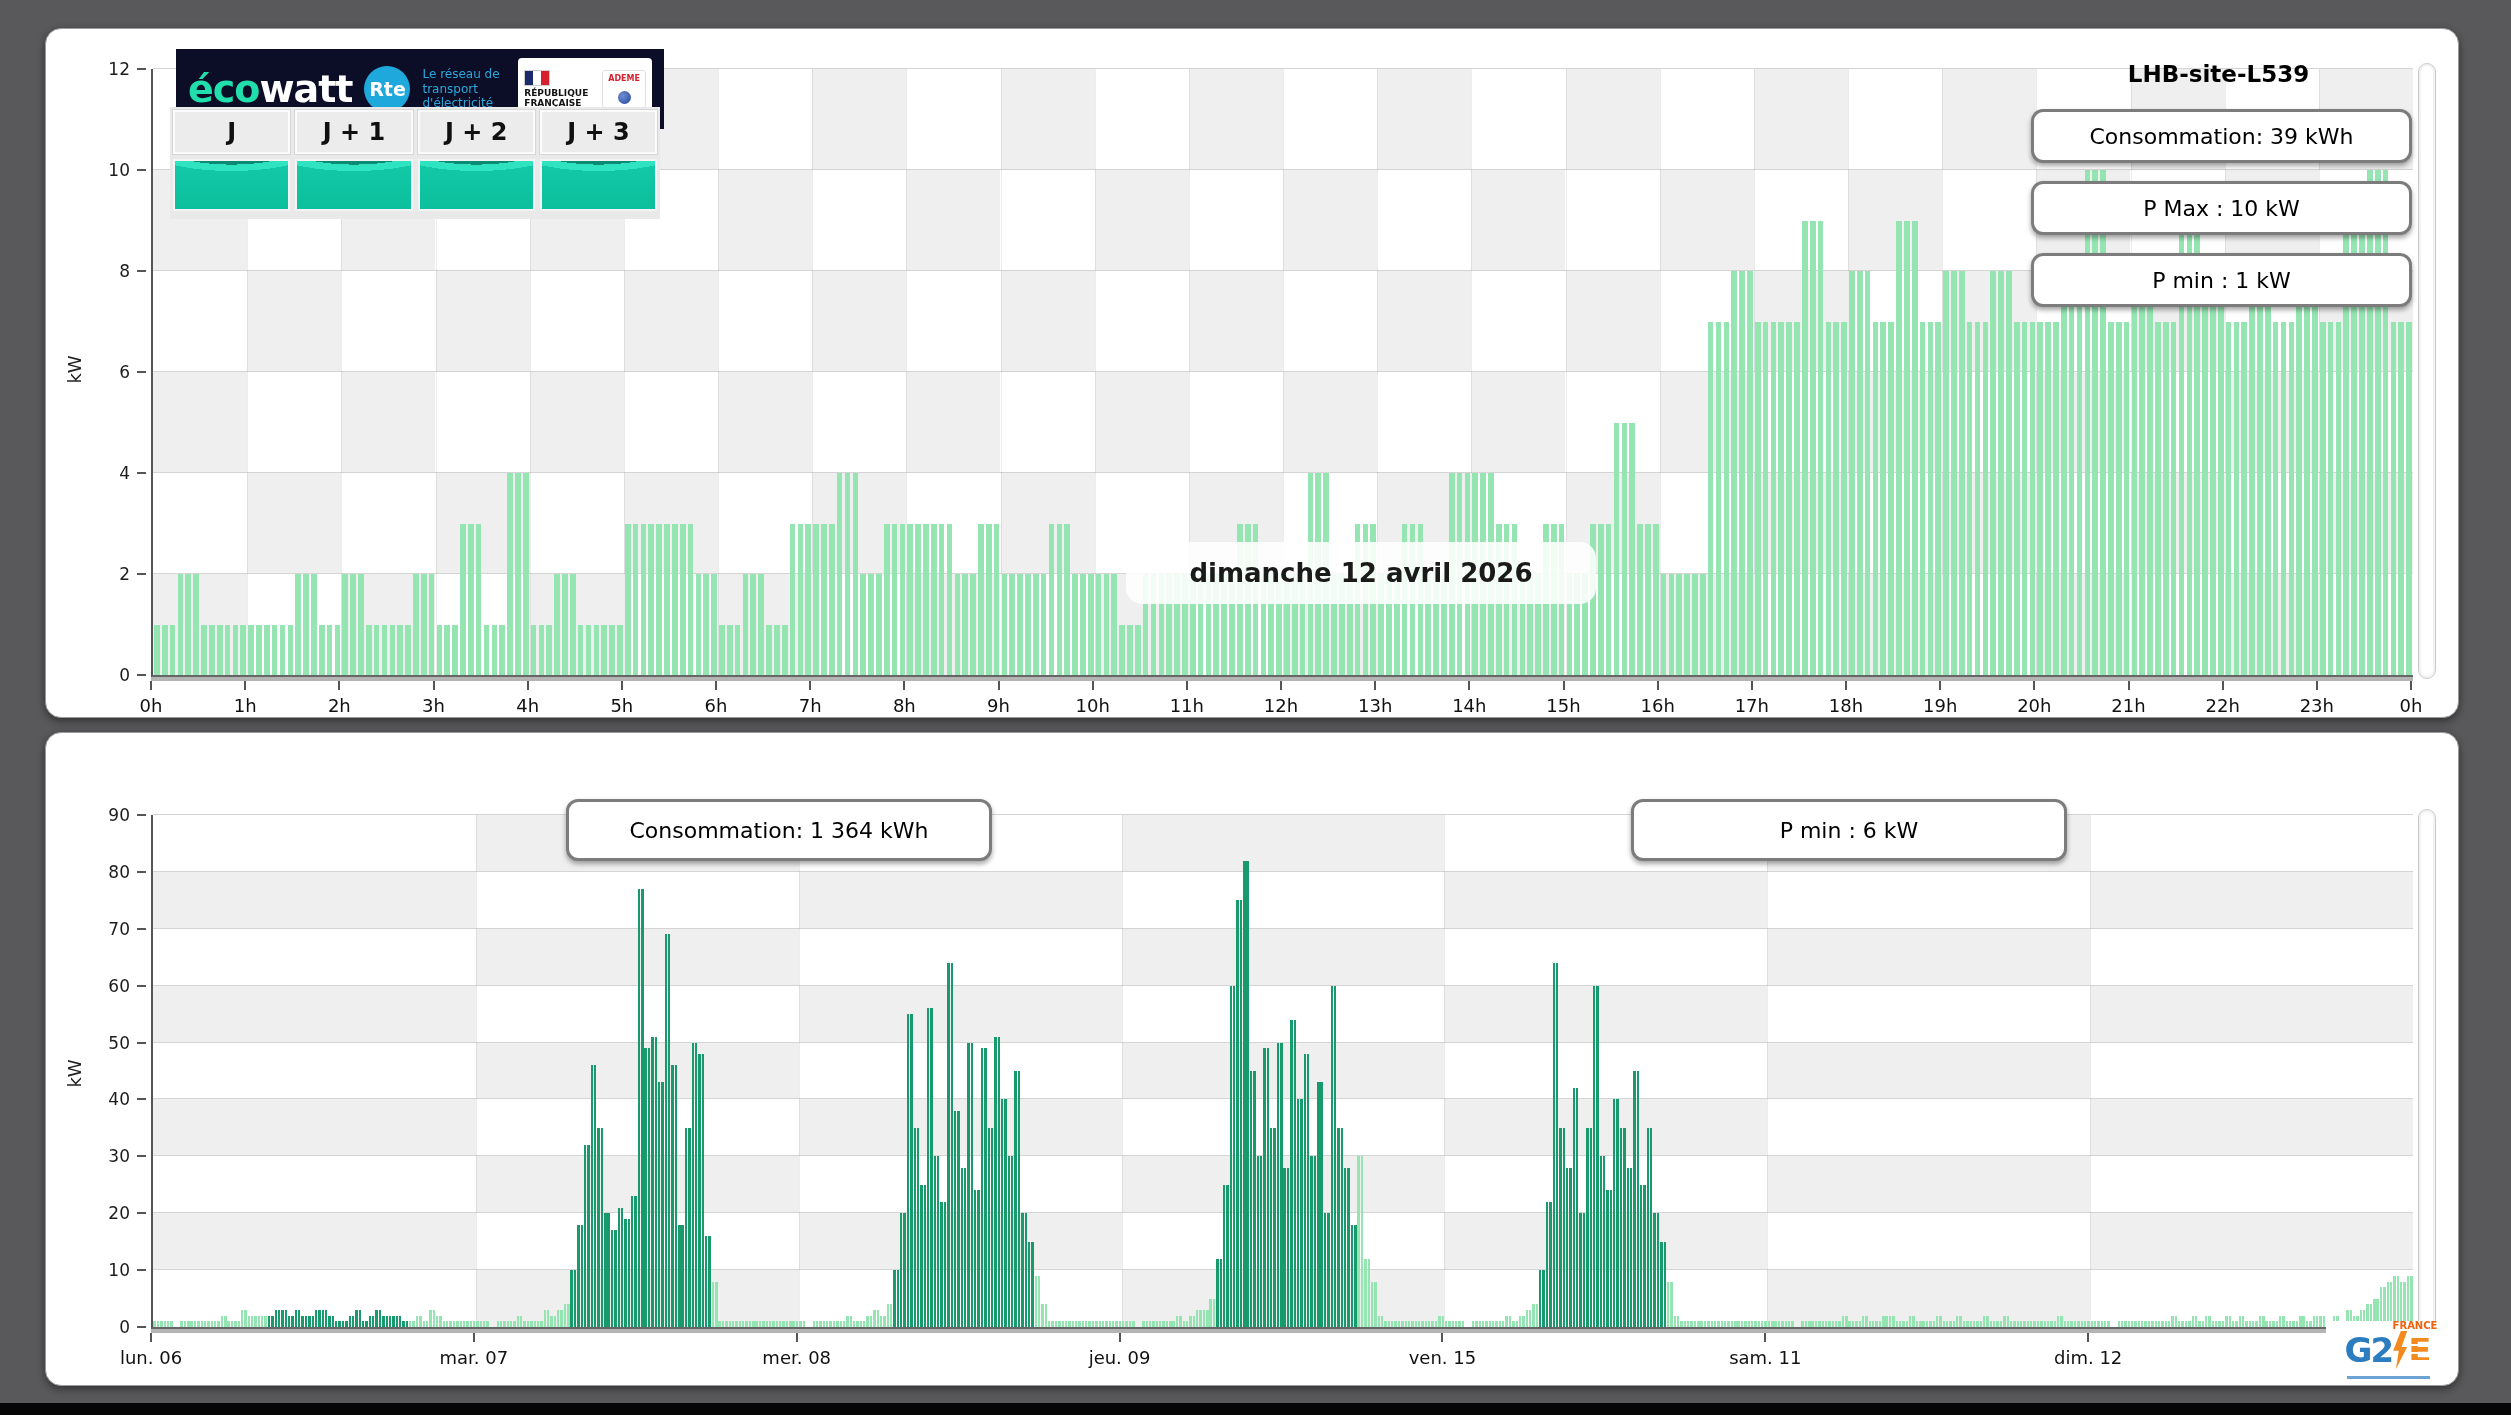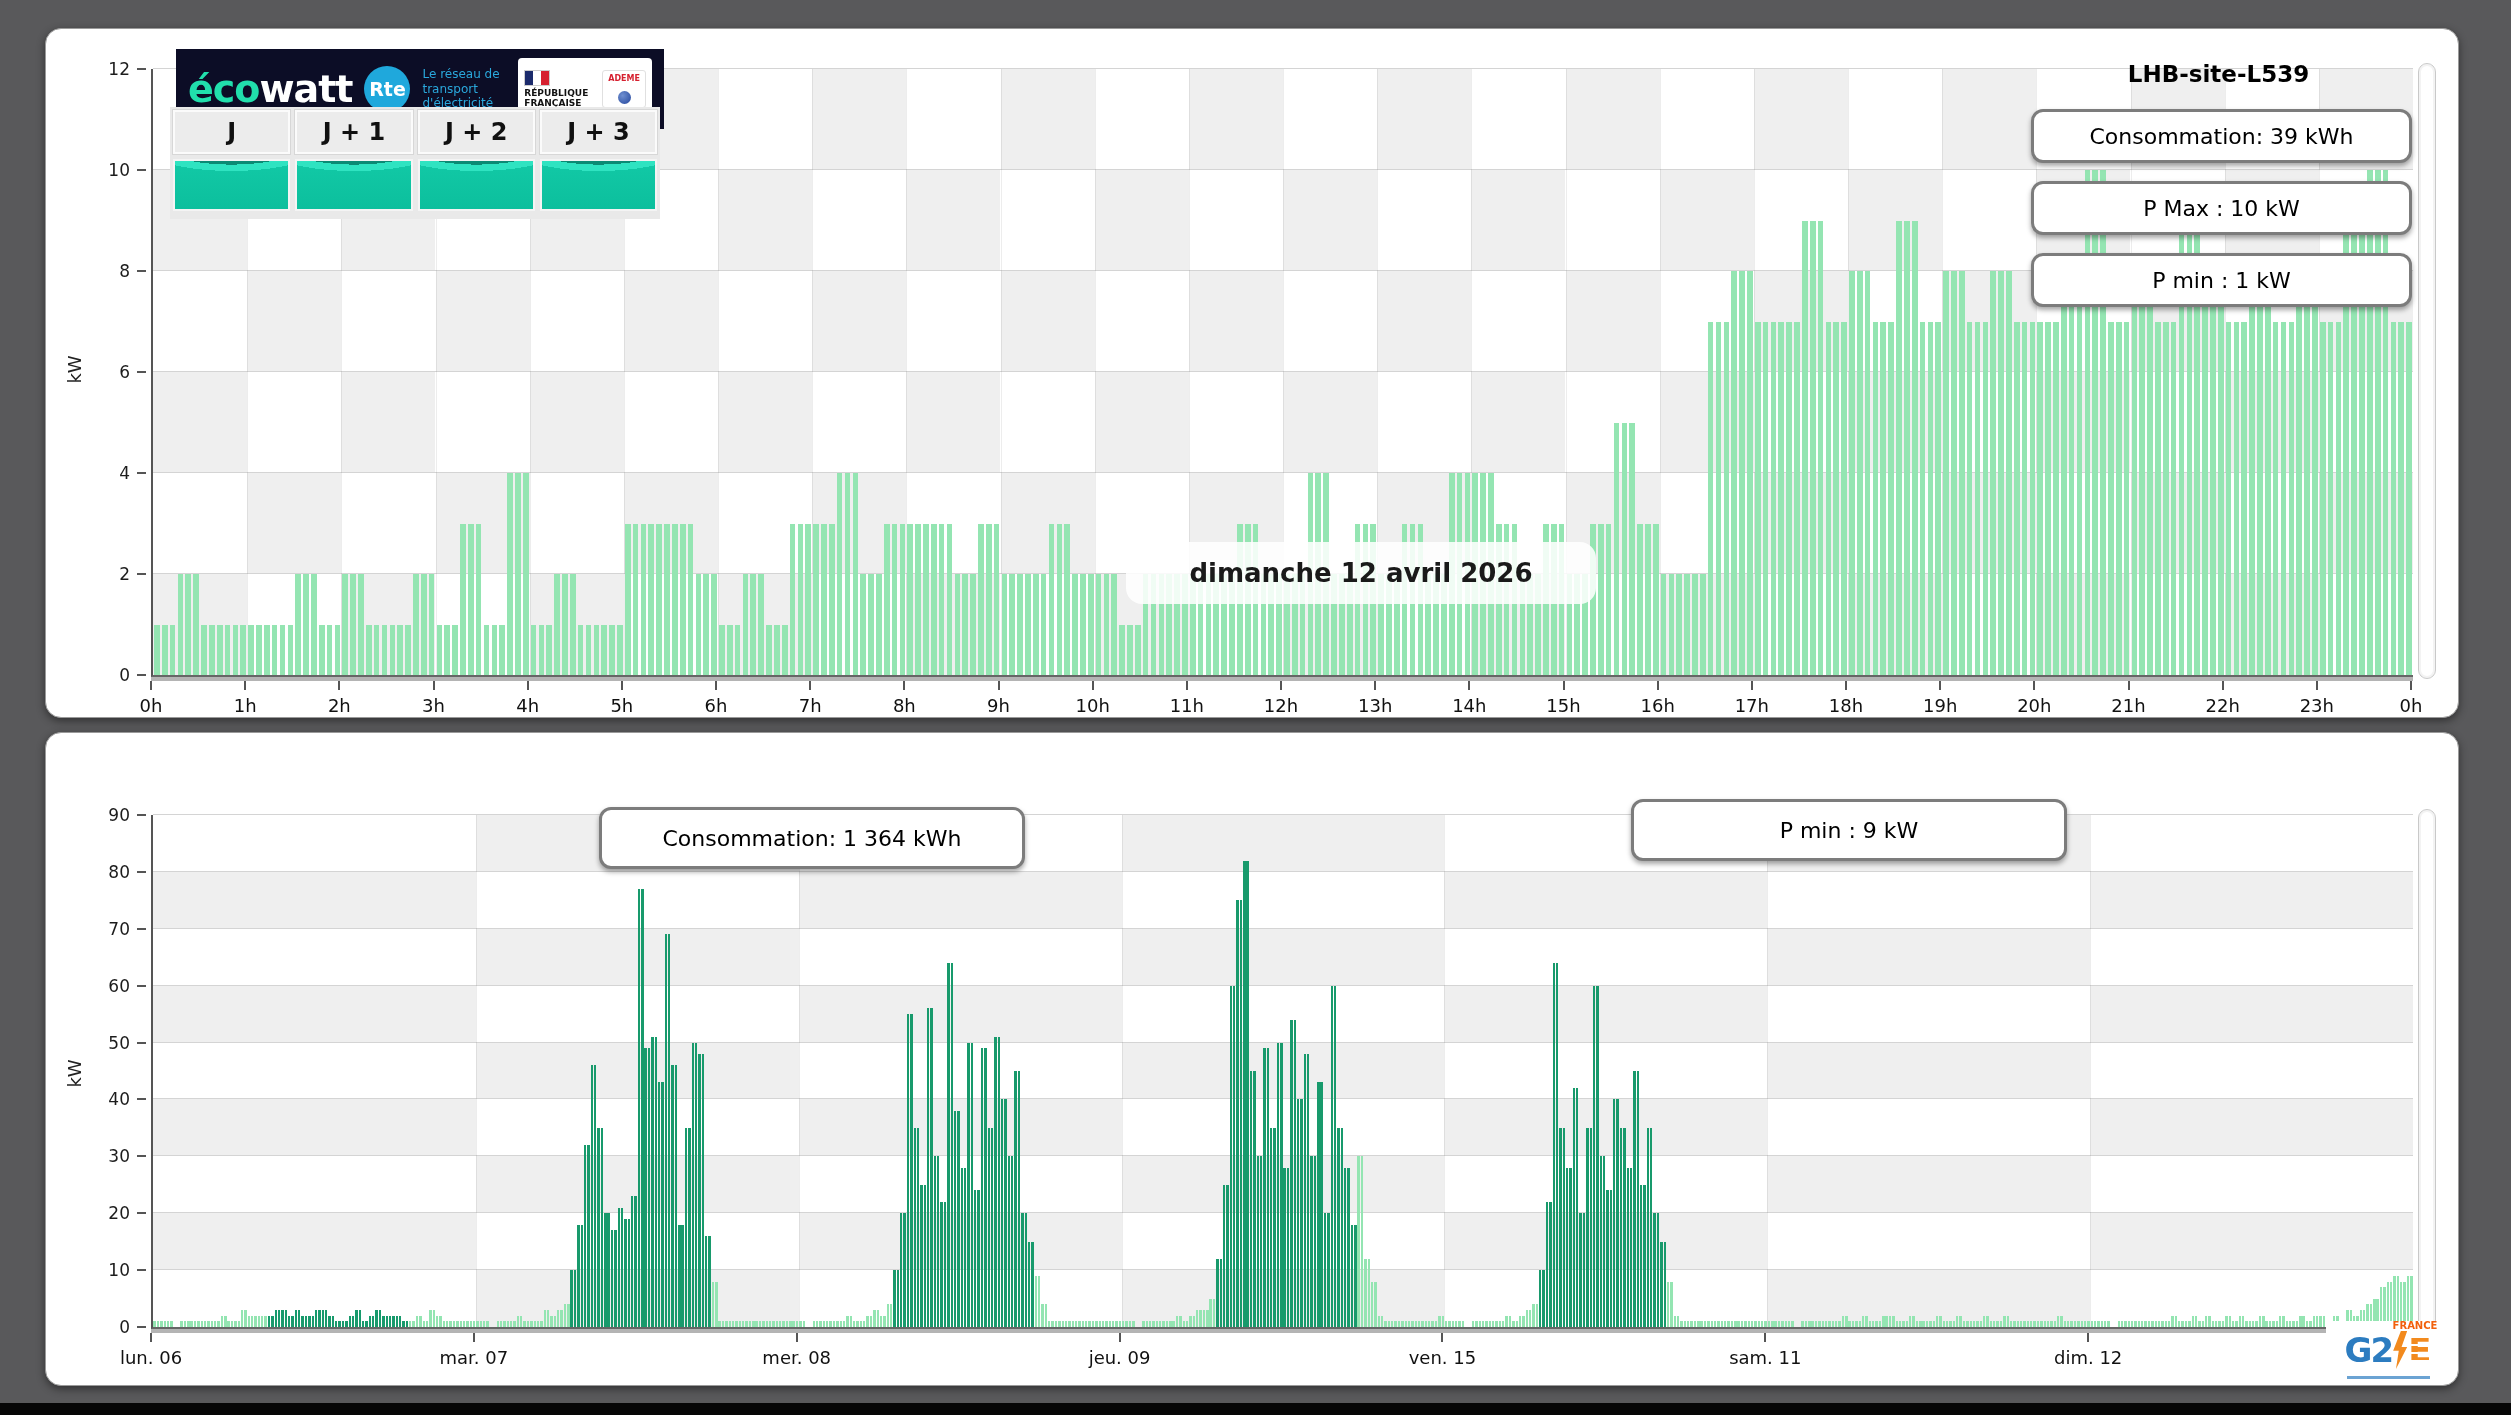--- a/index.html
+++ b/index.html
@@ -42,21 +42,21 @@
   #vscroll-bottom{left:2372px;top:76px;height:520px;}
 
   .stat-box{position:absolute;background:#fff;border:3px solid #7c7c7c;border-radius:12px;
             box-shadow:0 3px 5px rgba(0,0,0,.35);display:flex;align-items:center;justify-content:center;
             font-size:22px;color:#000;z-index:8;}
   .site-title{position:absolute;left:1985px;top:32px;width:375px;text-align:center;
               font-size:23px;font-weight:bold;color:#000;z-index:8;}
   #stat-conso-top{left:1985px;top:80px;width:375px;height:48px;}
   #stat-pmax-top{left:1985px;top:152px;width:375px;height:48px;}
   #stat-pmin-top{left:1985px;top:224px;width:375px;height:48px;}
-  #stat-conso-bottom{left:520px;top:74px;width:420px;height:56px;margin-left:33px;}
+  #stat-conso-bottom{left:520px;top:66px;width:420px;height:56px;}
   #stat-pmax-bottom{left:1070px;top:66px;width:430px;height:56px;}
   #stat-pmin-bottom{left:1585px;top:66px;width:430px;height:56px;}
 
   .annotation{position:absolute;left:1080px;top:513px;width:470px;height:62px;border-radius:16px;
               background:rgba(255,255,255,0.86);display:flex;align-items:center;justify-content:center;
               font-size:26px;font-weight:bold;color:#1a1a1a;z-index:7;}
 
   
   .banner{position:absolute;left:130px;top:20px;width:488px;height:80px;background:#0C0D26;
           display:flex;align-items:center;gap:12px;padding:0 12px;box-sizing:border-box;z-index:9;}
@@ -1370,21 +1370,21 @@
       <span style="left: 57.1429%;">ven. 15</span>
       <div class="xstub" style="left: 57.1429%;"></div>
       <span style="left: 71.4286%;">sam. 11</span>
       <div class="xstub" style="left: 71.4286%;"></div>
       <span style="left: 85.7143%;">dim. 12</span>
       <div class="xstub" style="left: 85.7143%;"></div>
     </div>
   <div class="vscroll" id="vscroll-bottom"></div>
 
   <div class="stat-box" id="stat-conso-bottom">Consommation: 1 364 kWh</div>
-  <div class="stat-box" id="stat-pmin-bottom">P min : 9 kW</div>
+  <div class="stat-box" id="stat-pmin-bottom">P min : 6 kW</div>
 
   <div class="g2e">
     <div class="g2e-inner">
       <span class="france">FRANCE</span>
       <span class="g2">G2</span>
       <span class="bolt"></span>
       <span class="g2e-e">E</span>
       <span class="tagline"></span>
     </div>
   </div>

